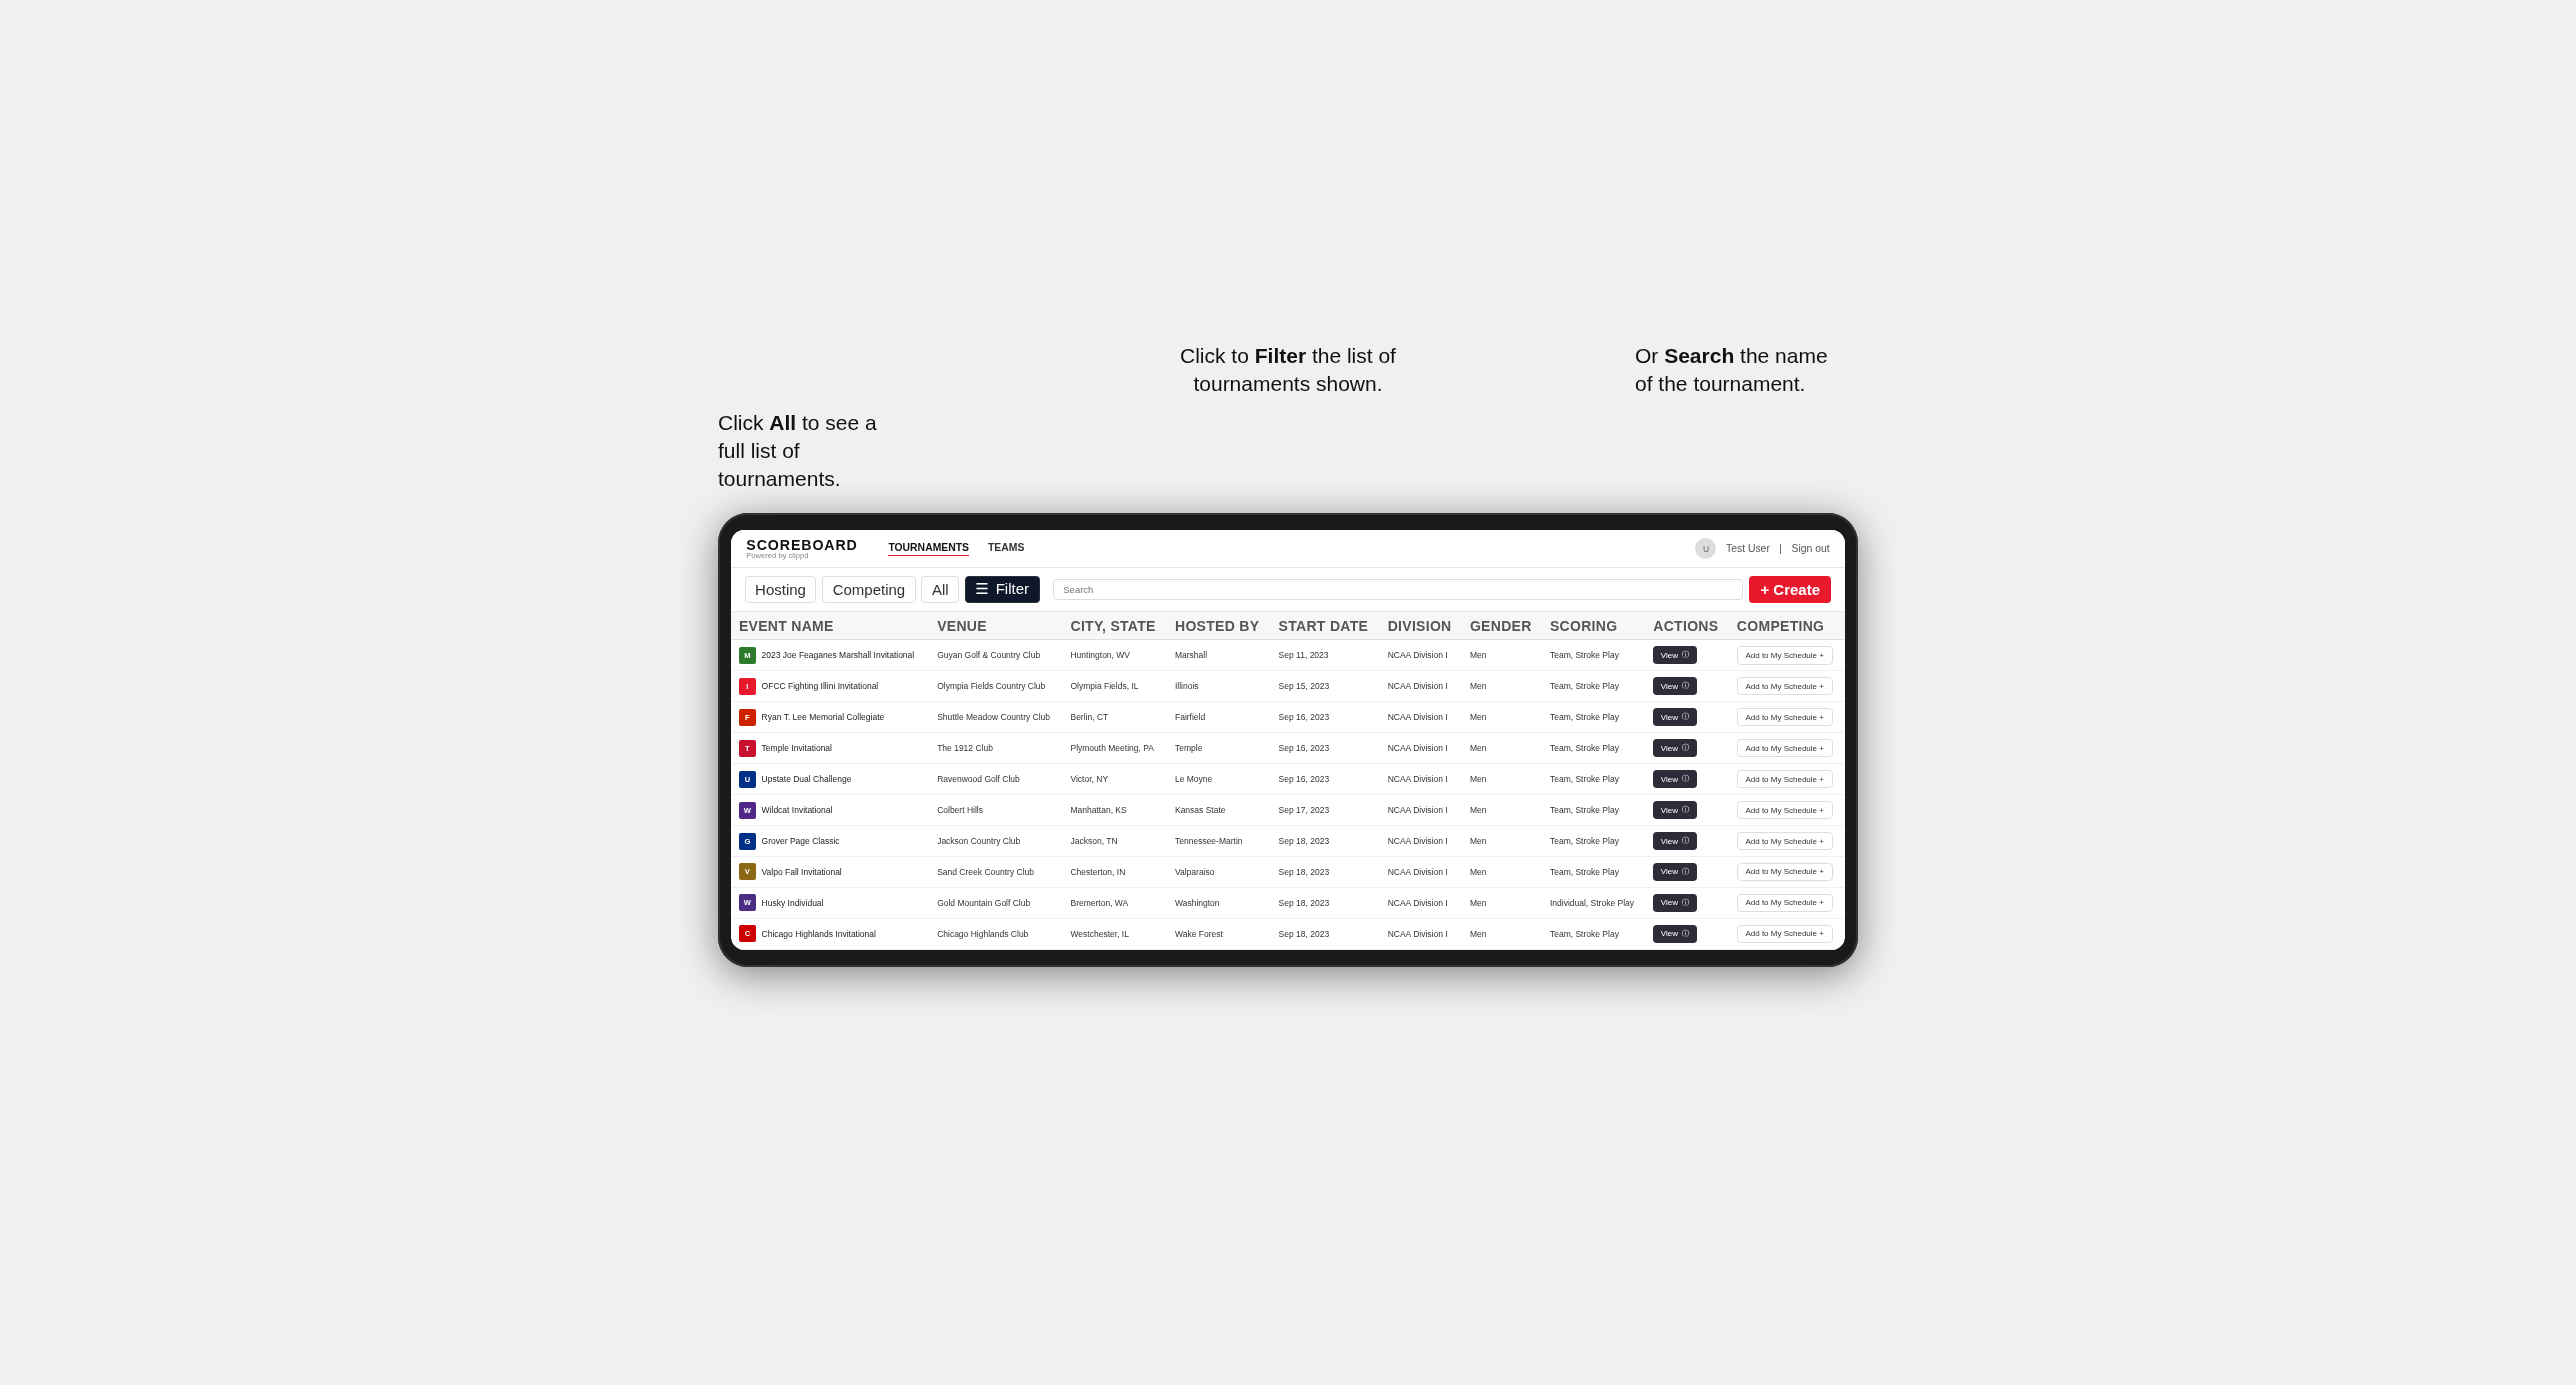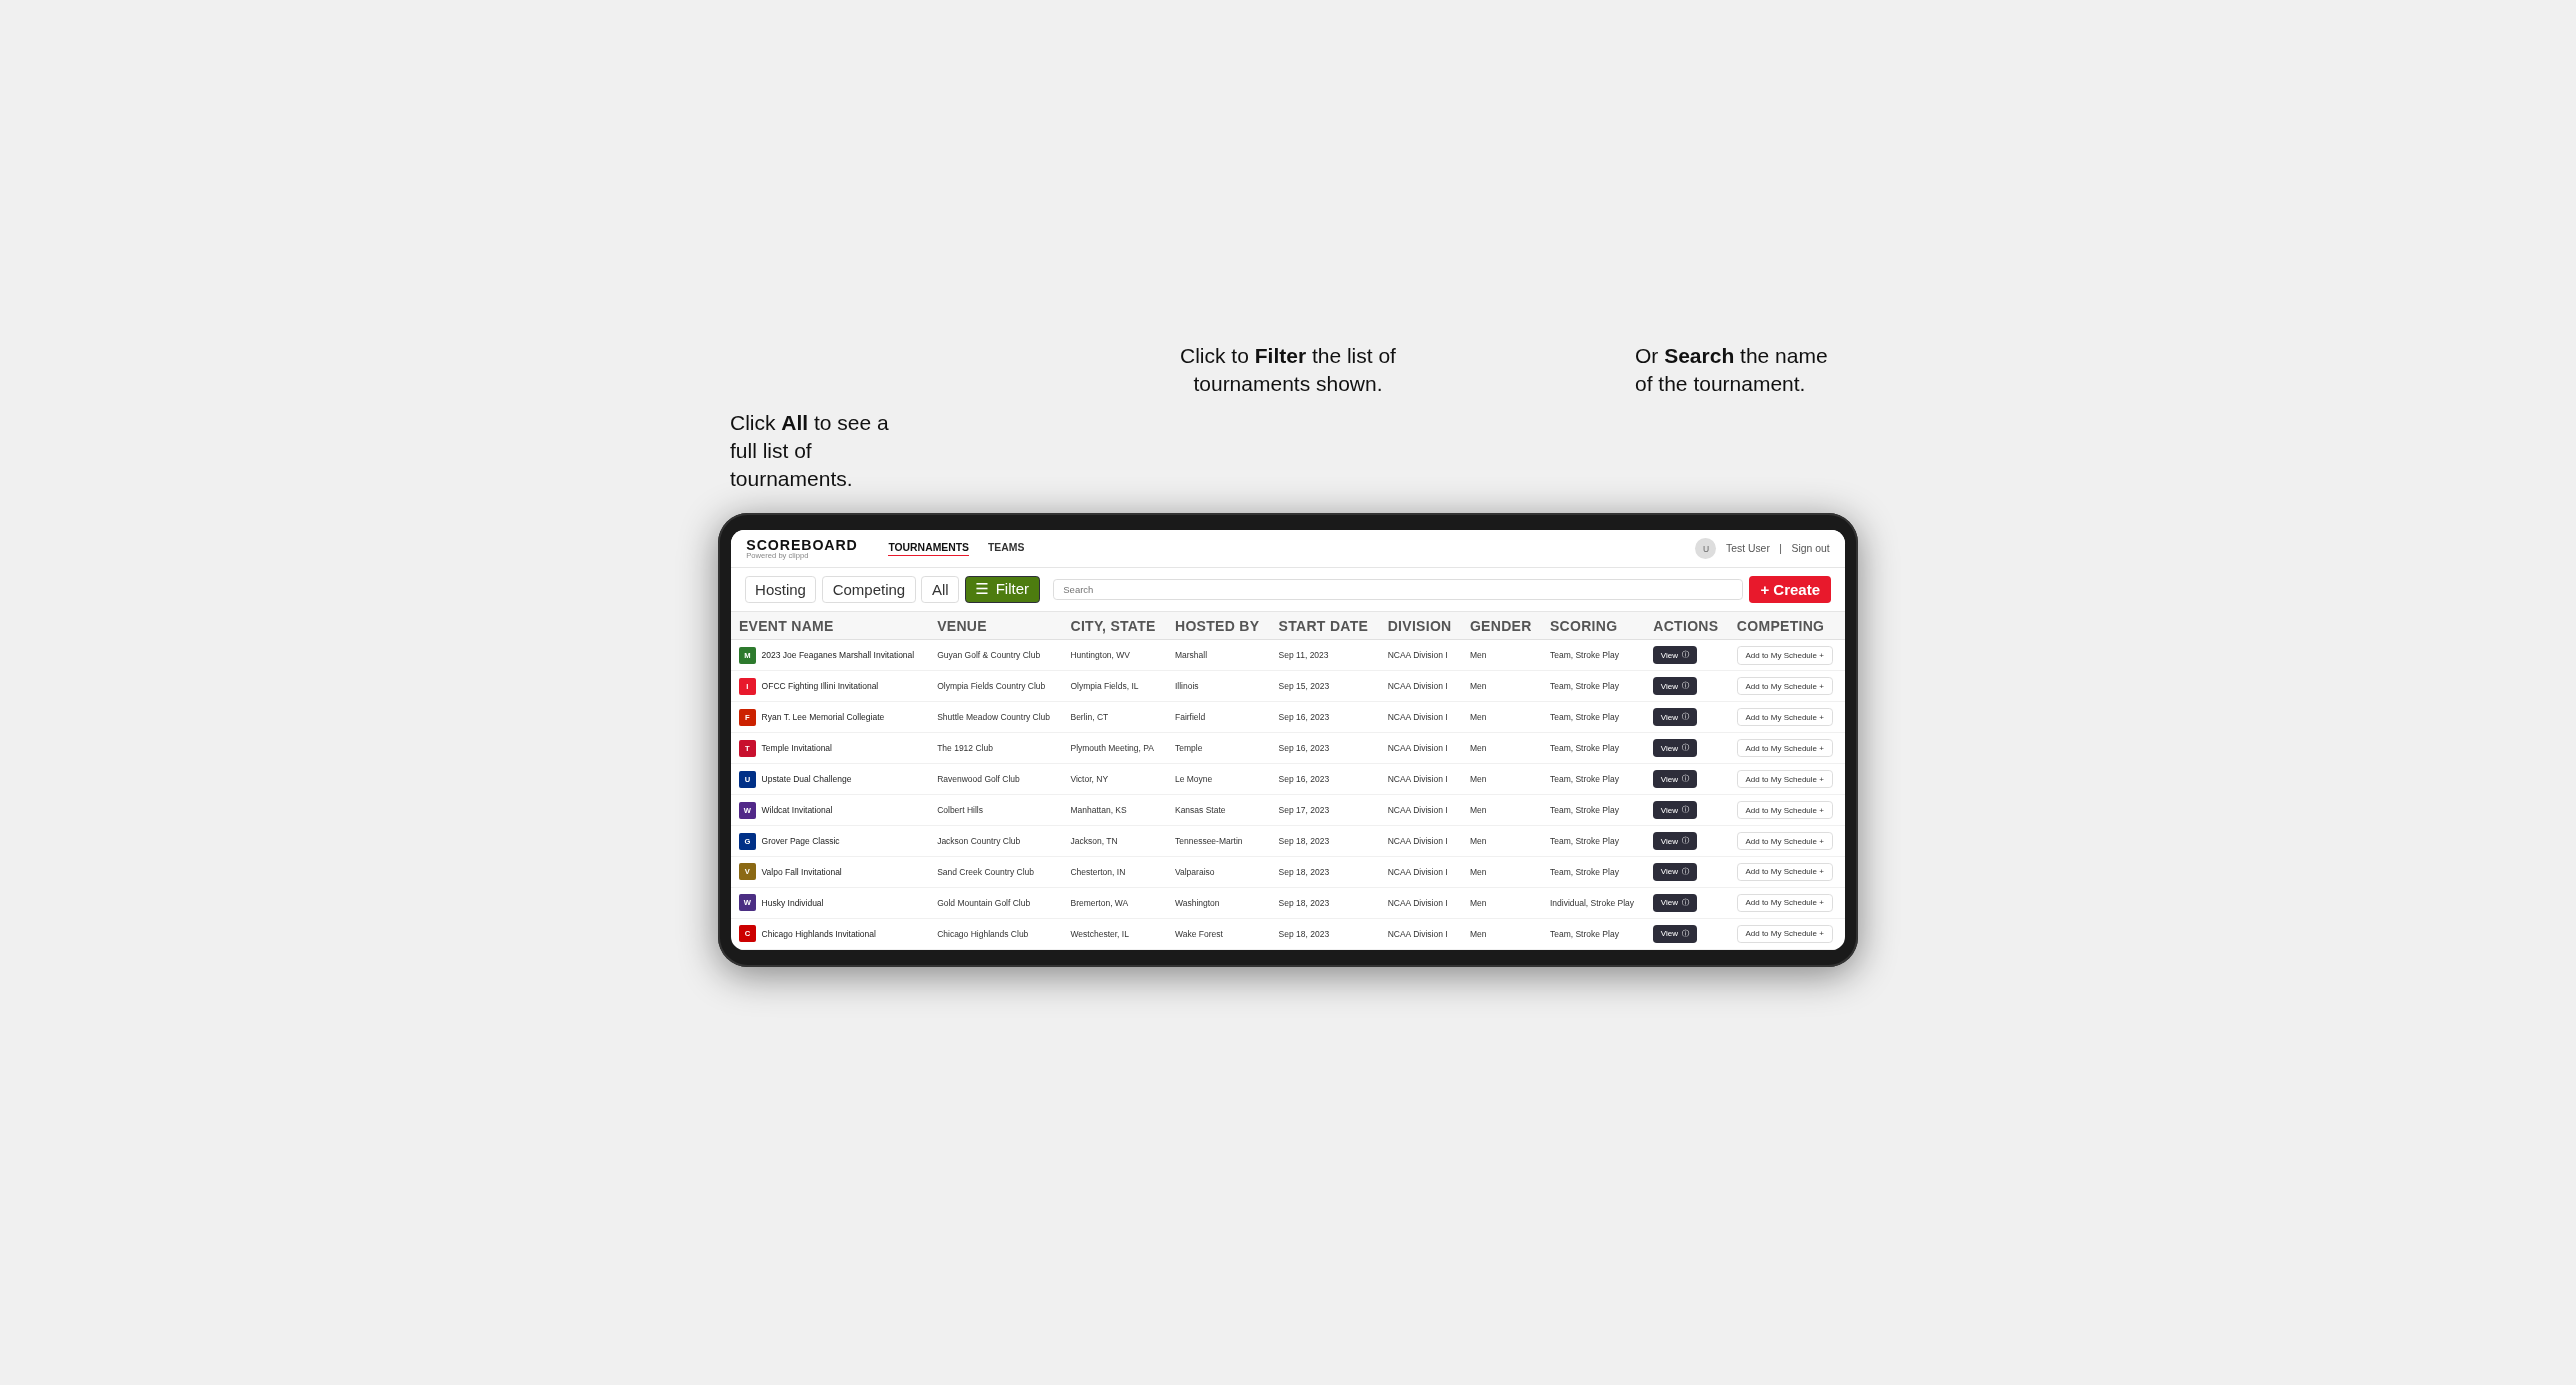--- a/index.html
+++ b/index.html
@@ -23,21 +23,21 @@
     .annotation {
       position: absolute;
       font-size: 21px;
       line-height: 1.35;
       color: #111;
     }
     .annotation b { font-weight: 800; }
 
     .annotation-top-left {
       top: -9.5px;
-      left: 12px;
+      left: 0;
       width: 190px;
     }
     .annotation-top-center {
       top: -76px;
       left: 50%;
       transform: translateX(-50%);
       text-align: center;
       width: 323px;
     }
     .annotation-top-right {
@@ -139,21 +139,21 @@
     .tab-btn {
       padding: 3.8px 9.5px;
       border: 0.9px solid #ddd;
       border-radius: 3.8px;
       background: #fff;
       font-size: 15px;
       cursor: pointer;
       color: #333;
     }
     .tab-btn.active-dark {
-      background: #4d7c0f;
+      background: #0f172a;
       color: #fff;
       border-color: #2d2d3a;
     }
 
     .search-box {
       flex: 1;
       margin-left: 7.6px;
       border: 0.9px solid #ddd;
       border-radius: 3.8px;
       padding: 3.8px 9.5px;

